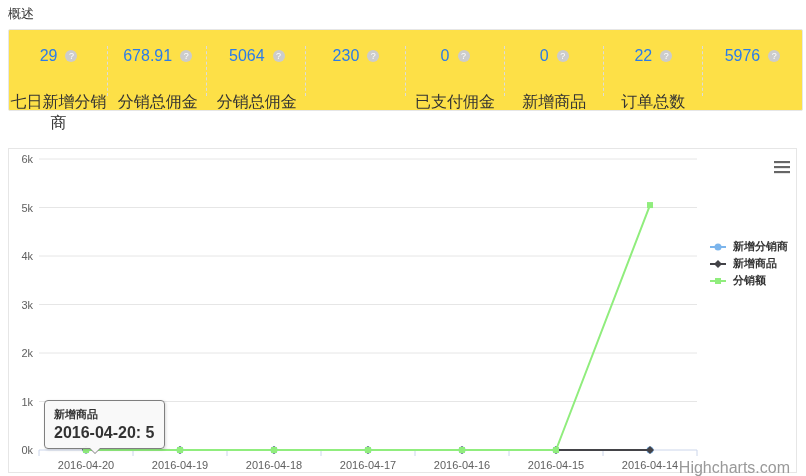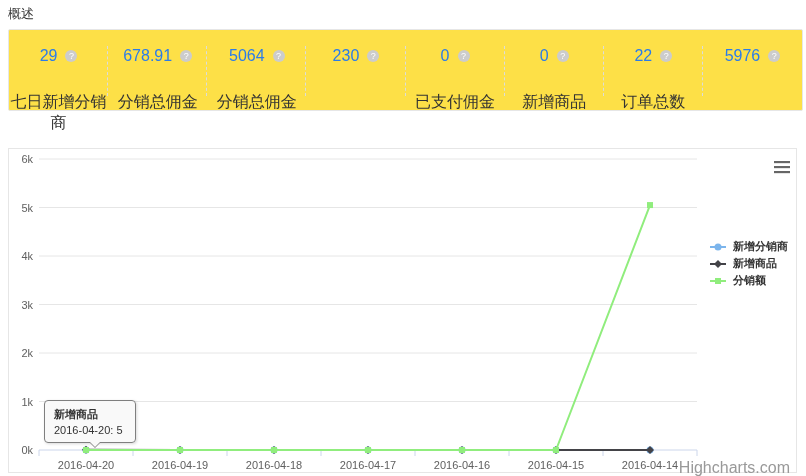--- a/index.html
+++ b/index.html
@@ -32,21 +32,21 @@
   #chart-menu i { display:block; height:3px; background:#666; border-bottom:1px solid #e6e6e6; }
 
   #legend { position:absolute; left:700px; top:89px; }
   .legend-item { display:flex; align-items:center; gap:4px; height:17px; cursor:pointer; }
   .legend-item span { font-size:11px; font-weight:bold; color:#333; }
 
   #tooltip { position:absolute; left:35px; top:251px; min-width:92px;
     background:rgba(249,249,249,0.95); border:1px solid #7f7f7f; border-radius:4px;
     padding:6px 9px; box-shadow:1px 1px 3px rgba(0,0,0,0.15); z-index:5; }
   #tooltip .tt-series { font-size:11px; font-weight:bold; color:#333; }
-  #tooltip .tt-text { font-size:11px; color:#333; margin-top:2px; }
+  #tooltip .tt-text { font-size:16px; color:#333; margin-top:2px;font-weight:bold; }
   #tooltip::after { content:""; position:absolute; left:44px; bottom:-12px;
     border:6px solid transparent; border-top-color:#7f7f7f; }
   #tooltip::before { content:""; position:absolute; left:45px; bottom:-10px;
     border:5px solid transparent; border-top-color:#f9f9f9; z-index:1; }
 
   #credits { position:absolute; right:6px; top:310px; font-size:16px; color:#999; cursor:pointer; }
 </style>
 </head>
 <body>
 

